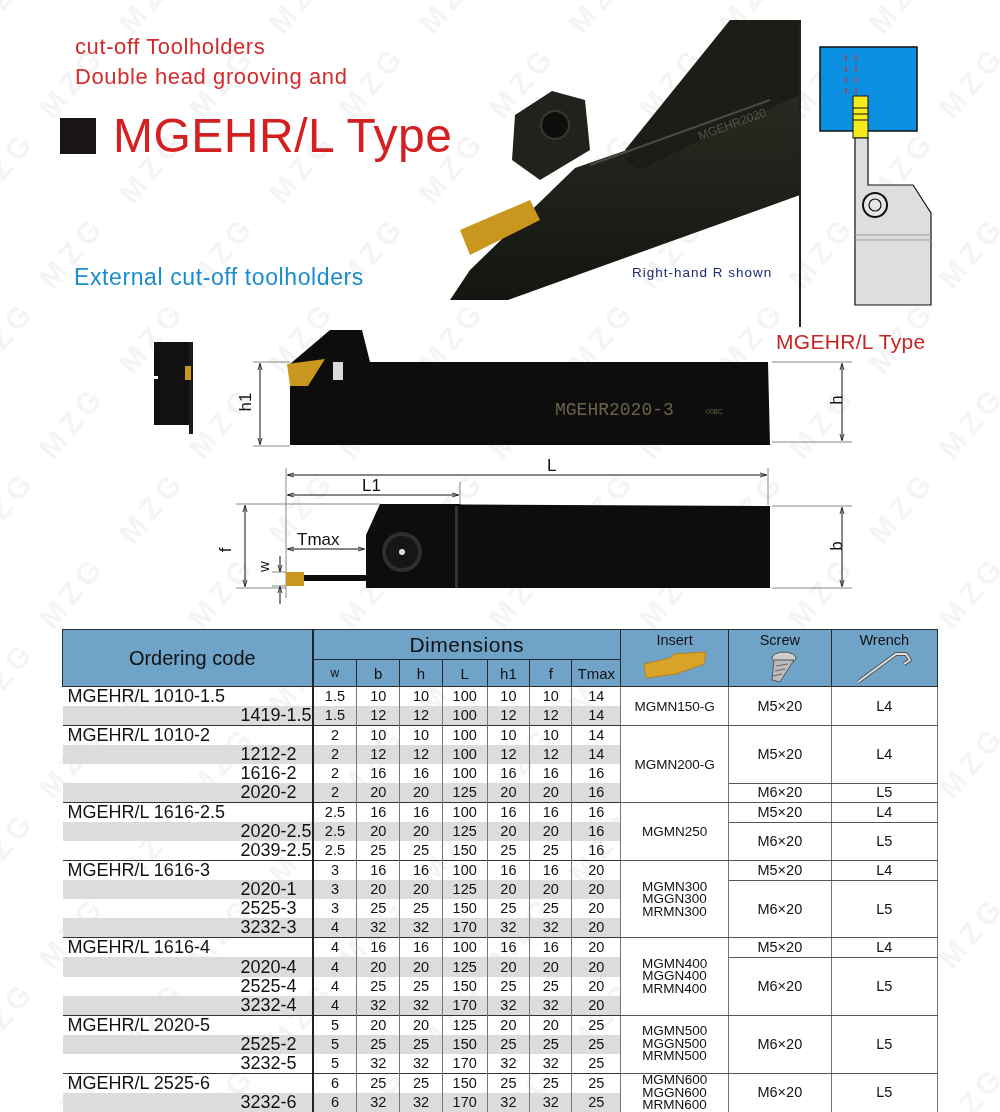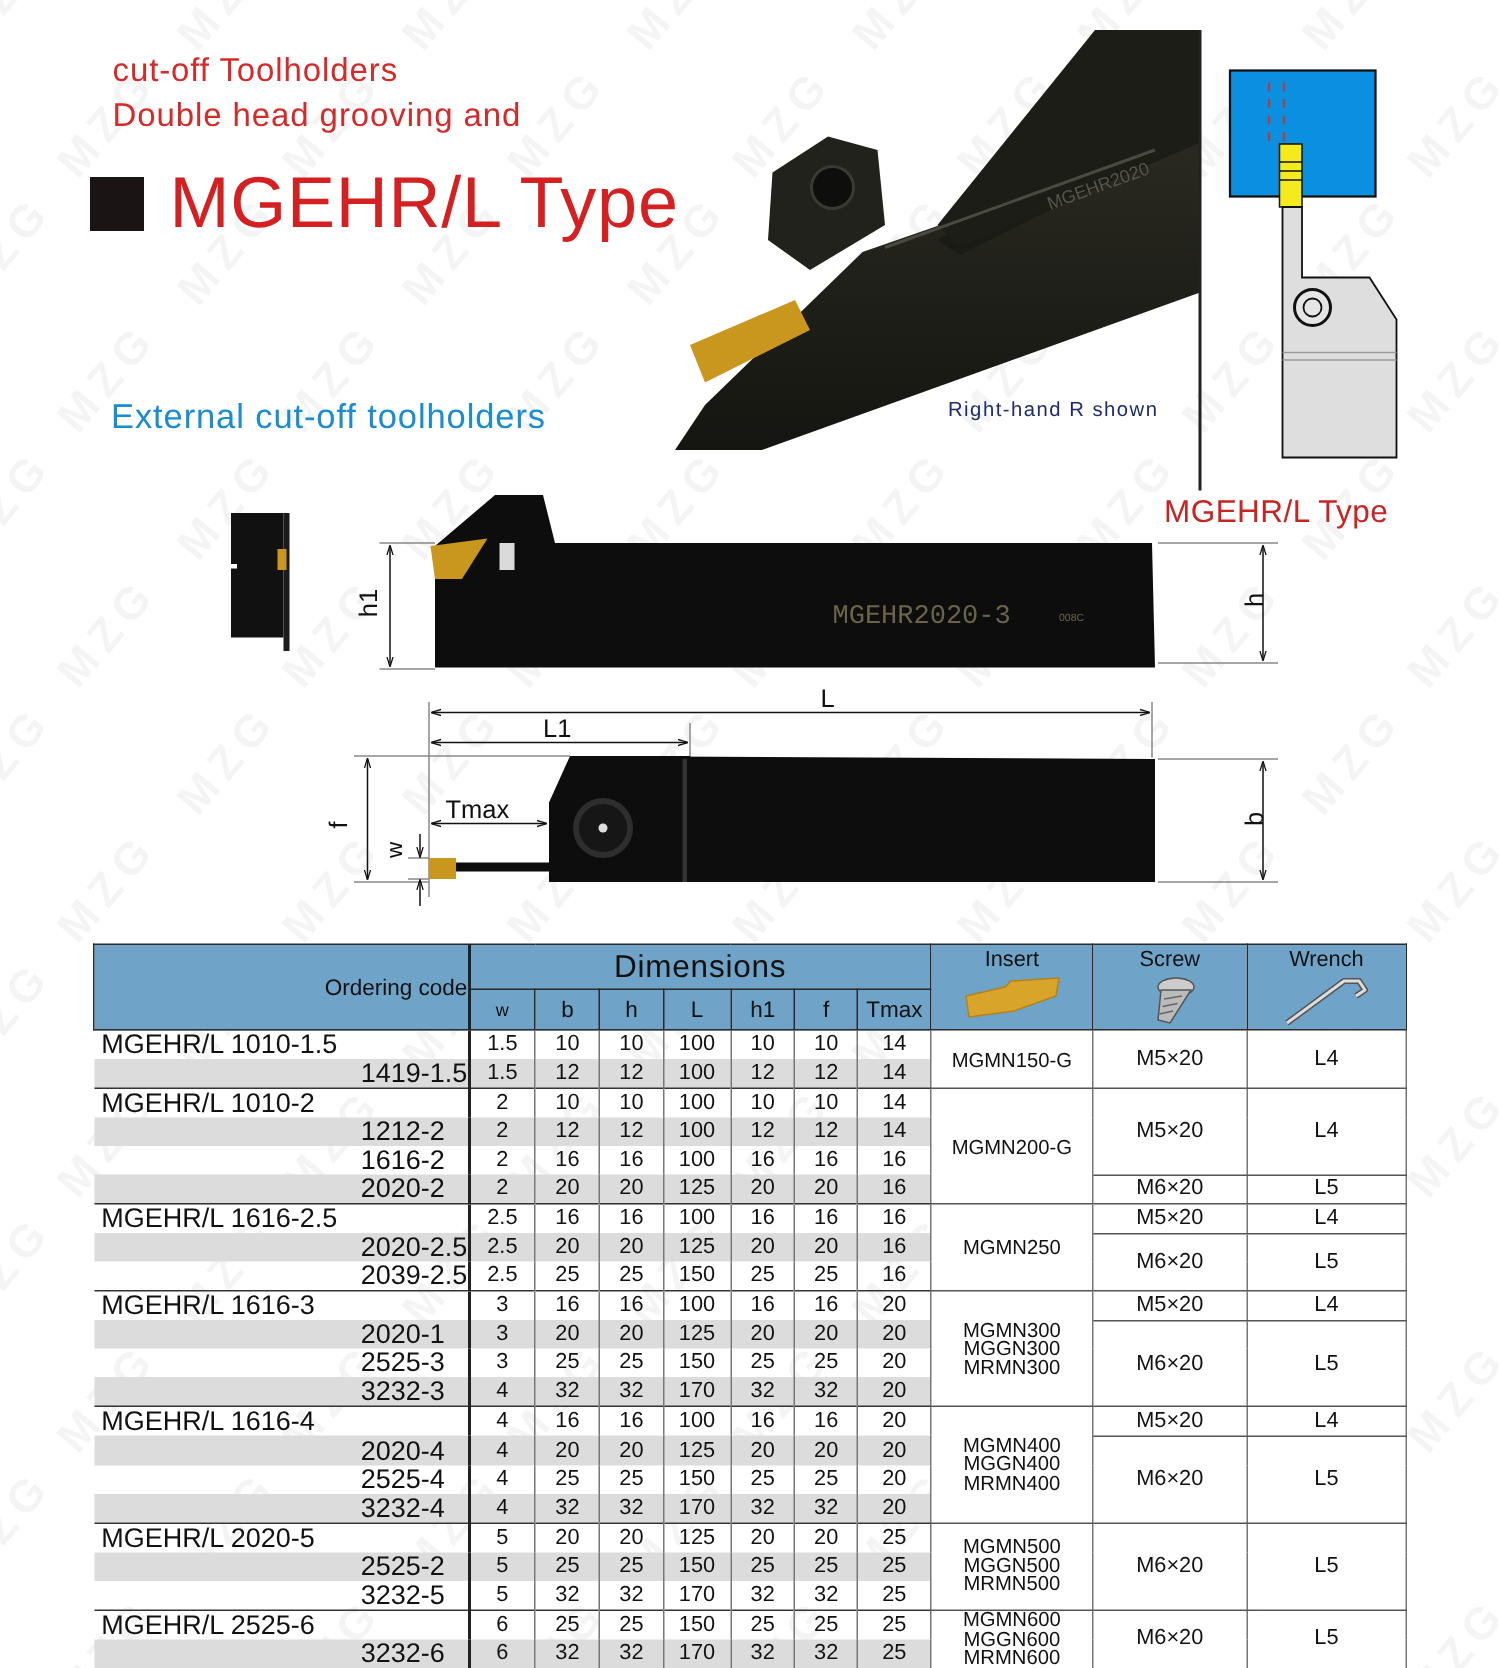--- a/index.html
+++ b/index.html
@@ -34,21 +34,21 @@
   table.spec th { background: #6fa3c8; color: #111; font-weight: normal; border: 1px solid #2a2a2a; }
   table.spec td { font-size: 14.5px; text-align: center; height: 19.1px; line-height: 19px; padding: 0; border-left: 1px solid #777; border-right: 1px solid #777; }
   table.spec td.code { text-align: left; font-weight: normal; font-size: 18px; padding-left: 5px; border-left: none; border-right: 2px solid #222; white-space: nowrap; }
   table.spec td.code.sub { padding-left: 178px; }
   table.spec tr.shade td.dim, table.spec tr.shade td.code.sub { background: #dcdcdc; }
   table.spec tr.group-start td { border-top: 1.5px solid #333; }
   table.spec td.merged { background: #fff; font-size: 13.5px; line-height: 13px; border-top: 1px solid #555; border-bottom: 1px solid #555; }
   table.spec td.merged.tight { line-height: 12.5px; }
   table.spec td.dim { font-size: 14.5px; }
   table.spec tr:last-child td { border-bottom: 1.5px solid #333; }
-  .hdr-code { font-size: 15px; text-align: right; padding-left: 10px; width: 158px; border-right: 2px solid #222 !important; }
+  .hdr-code { font-size: 20px; text-align: center; padding-left: 10px; width: 158px; border-right: 2px solid #222 !important; }
   .hdr-dims { font-size: 21px; height: 30px; letter-spacing: 0.5px; }
   .hdr-sub { font-size: 15px; height: 27px; }
   .hdr-sub.small { font-size: 12px; }
   .hdr-acc { font-size: 14.5px; vertical-align: top; padding-top: 2px; position: relative; height: 57px; }
   .acc-icon { display: block; margin: 2px auto 0; }
 </style>
 </head>
 <body>
 
 <div class="watermark" id="wm">

